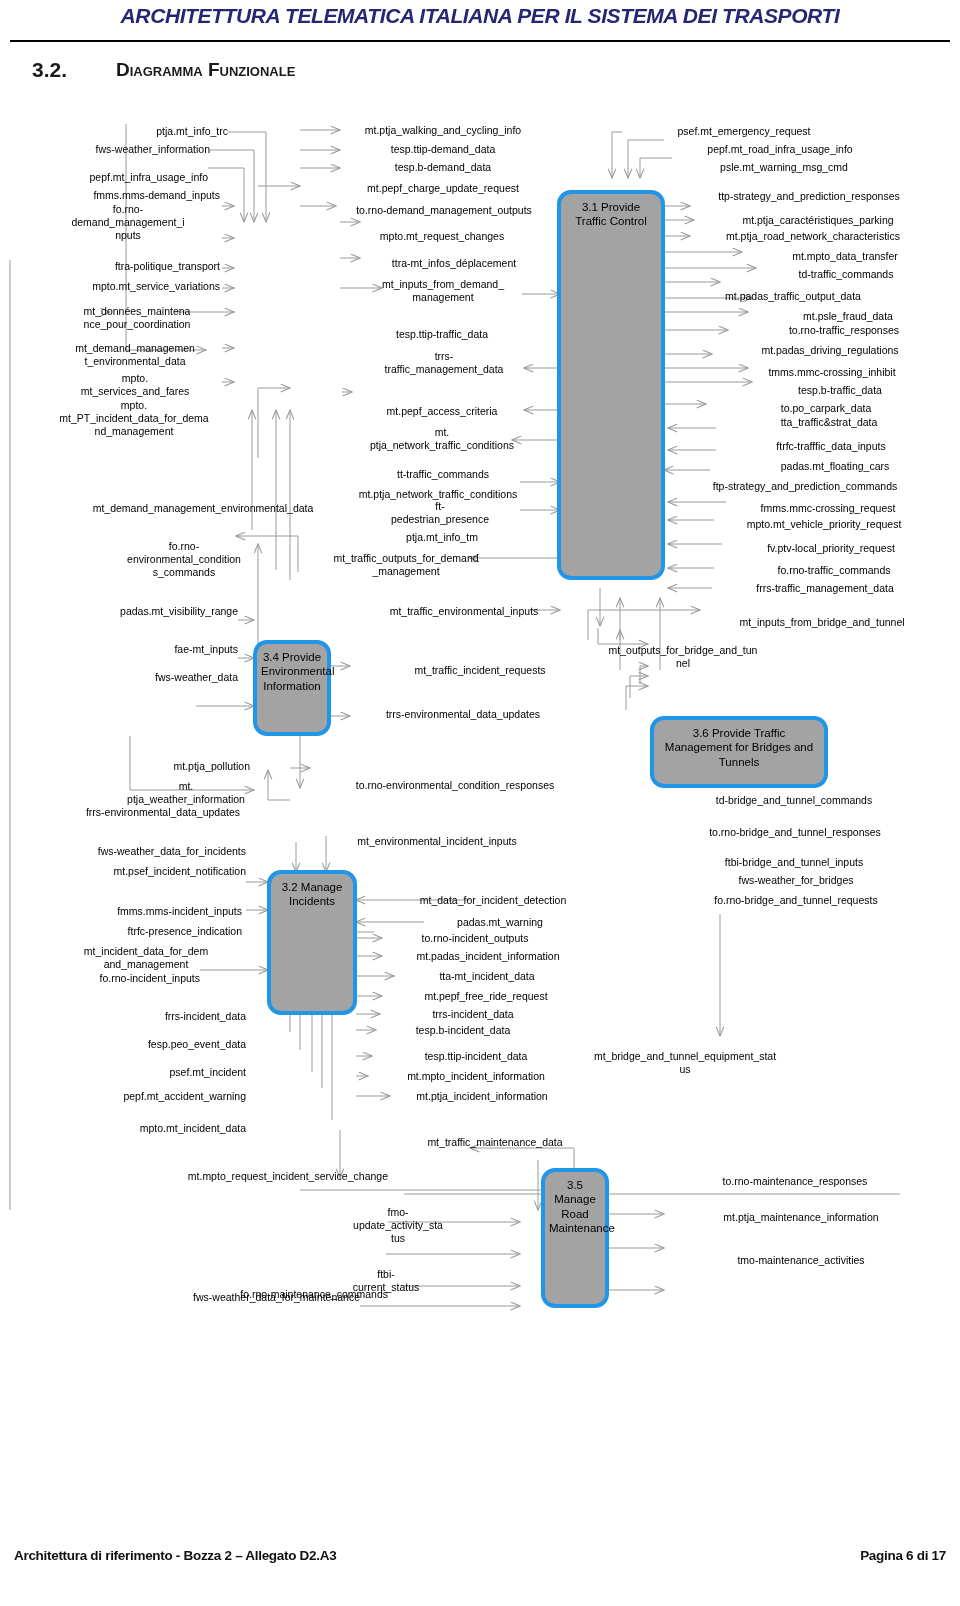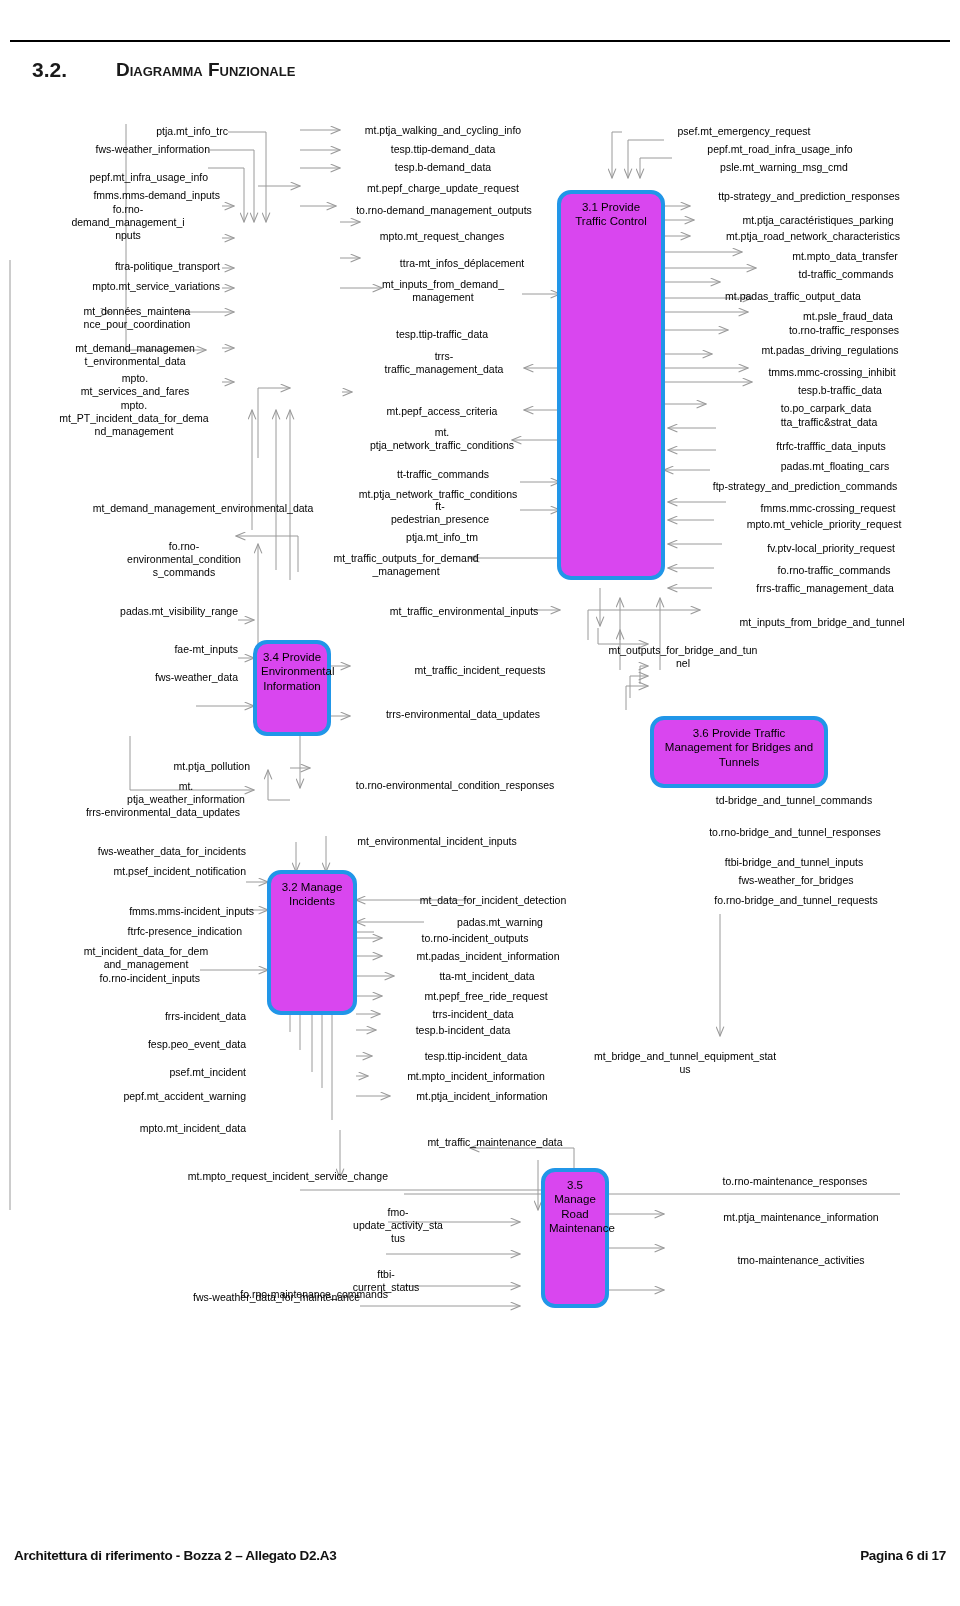--- a/index.html
+++ b/index.html
@@ -30,21 +30,21 @@
     color:#1a1a1a;font-variant:small-caps;letter-spacing:0px;
     font-family:"Liberation Sans", sans-serif;
   }
   
   #diagram{position:absolute;left:0;top:110px;width:960px;height:1330px;}
   #wire-layer{position:absolute;left:0;top:0;width:960px;height:1330px;}
 
   
   .proc-box{
     position:absolute;box-sizing:border-box;
-    border:4px solid #2196e8;border-radius:14px;background:#d946ef;
+    border:4px solid #2196e8;border-radius:14px;background:#a3a3a3;
     text-align:center;font-size:11.5px;line-height:1.25;color:#000;
     padding-top:6px;
   }
   .proc-box .plabel{display:block;padding:0 4px;}
 
   
   .flab{
     position:absolute;font-size:10.5px;line-height:1.22;color:#000;
     text-align:center;white-space:pre-wrap;
   }
@@ -58,20 +58,21 @@
   }
   #doc-footer .f-right{
     position:absolute;right:14px;top:0;font-size:13.5px;font-weight:bold;
     color:#111;font-family:"Liberation Sans", sans-serif;letter-spacing:-0.3px;
   }
 </style>
 </head>
 <body>
 
 <div id="doc-header">
+  <div class="hdr-title">ARCHITETTURA TELEMATICA ITALIANA PER IL SISTEMA DEI TRASPORTI</div>
   <div class="hdr-rule"></div>
 </div>
 
 <div id="section-heading">
   <span class="sec-num">3.2.</span>
   <span class="sec-title">Diagramma Funzionale</span>
 </div>
 
 <div id="diagram">
 
@@ -267,39 +268,39 @@
 s_commands</div>
   <div class="flab r" style="left:60px;top:495px;width:178px;">padas.mt_visibility_range</div>
   <div class="flab r" style="left:68px;top:533px;width:170px;">fae-mt_inputs</div>
   <div class="flab r" style="left:68px;top:561px;width:170px;">fws-weather_data</div>
   <div class="flab r" style="left:104px;top:650px;width:146px;">mt.ptja_pollution</div>
   <div class="flab" style="left:110px;top:670px;width:152px;">mt.
 ptja_weather_information</div>
   <div class="flab r" style="left:40px;top:696px;width:200px;">frrs-environmental_data_updates</div>
   <div class="flab r" style="left:46px;top:735px;width:200px;">fws-weather_data_for_incidents</div>
   <div class="flab r" style="left:46px;top:755px;width:200px;">mt.psef_incident_notification</div>
-  <div class="flab r" style="left:58px;top:795px;width:196px;">fmms.mms-incident_inputs</div>
+  <div class="flab r" style="left:46px;top:795px;width:196px;">fmms.mms-incident_inputs</div>
   <div class="flab r" style="left:56px;top:815px;width:186px;">ftrfc-presence_indication</div>
   <div class="flab" style="left:48px;top:835px;width:196px;">mt_incident_data_for_dem
 and_management</div>
   <div class="flab r" style="left:40px;top:862px;width:160px;">fo.rno-incident_inputs</div>
   <div class="flab r" style="left:82px;top:900px;width:164px;">frrs-incident_data</div>
   <div class="flab r" style="left:82px;top:928px;width:164px;">fesp.peo_event_data</div>
   <div class="flab r" style="left:82px;top:956px;width:164px;">psef.mt_incident</div>
   <div class="flab r" style="left:56px;top:980px;width:190px;">pepf.mt_accident_warning</div>
   <div class="flab r" style="left:56px;top:1012px;width:190px;">mpto.mt_incident_data</div>
   <div class="flab r" style="left:120px;top:1060px;width:268px;">mt.mpto_request_incident_service_change</div>
 
   <div class="flab" style="left:338px;top:14px;width:210px;">mt.ptja_walking_and_cycling_info</div>
   <div class="flab" style="left:348px;top:33px;width:190px;">tesp.ttip-demand_data</div>
   <div class="flab" style="left:348px;top:51px;width:190px;">tesp.b-demand_data</div>
   <div class="flab" style="left:340px;top:72px;width:206px;">mt.pepf_charge_update_request</div>
   <div class="flab" style="left:336px;top:94px;width:216px;">to.rno-demand_management_outputs</div>
   <div class="flab" style="left:352px;top:120px;width:180px;">mpto.mt_request_changes</div>
-  <div class="flab" style="left:372px;top:147px;width:180px;">ttra-mt_infos_déplacement</div>
+  <div class="flab" style="left:364px;top:147px;width:180px;">ttra-mt_infos_déplacement</div>
   <div class="flab" style="left:360px;top:168px;width:166px;">mt_inputs_from_demand_
 management</div>
   <div class="flab" style="left:352px;top:218px;width:180px;">tesp.ttip-traffic_data</div>
   <div class="flab" style="left:366px;top:240px;width:156px;">trrs-
 traffic_management_data</div>
   <div class="flab" style="left:352px;top:295px;width:180px;">mt.pepf_access_criteria</div>
   <div class="flab" style="left:352px;top:316px;width:180px;">mt.
 ptja_network_traffic_conditions</div>
   <div class="flab" style="left:360px;top:358px;width:166px;">tt-traffic_commands</div>
   <div class="flab" style="left:330px;top:378px;width:216px;">mt.ptja_network_traffic_conditions</div>

